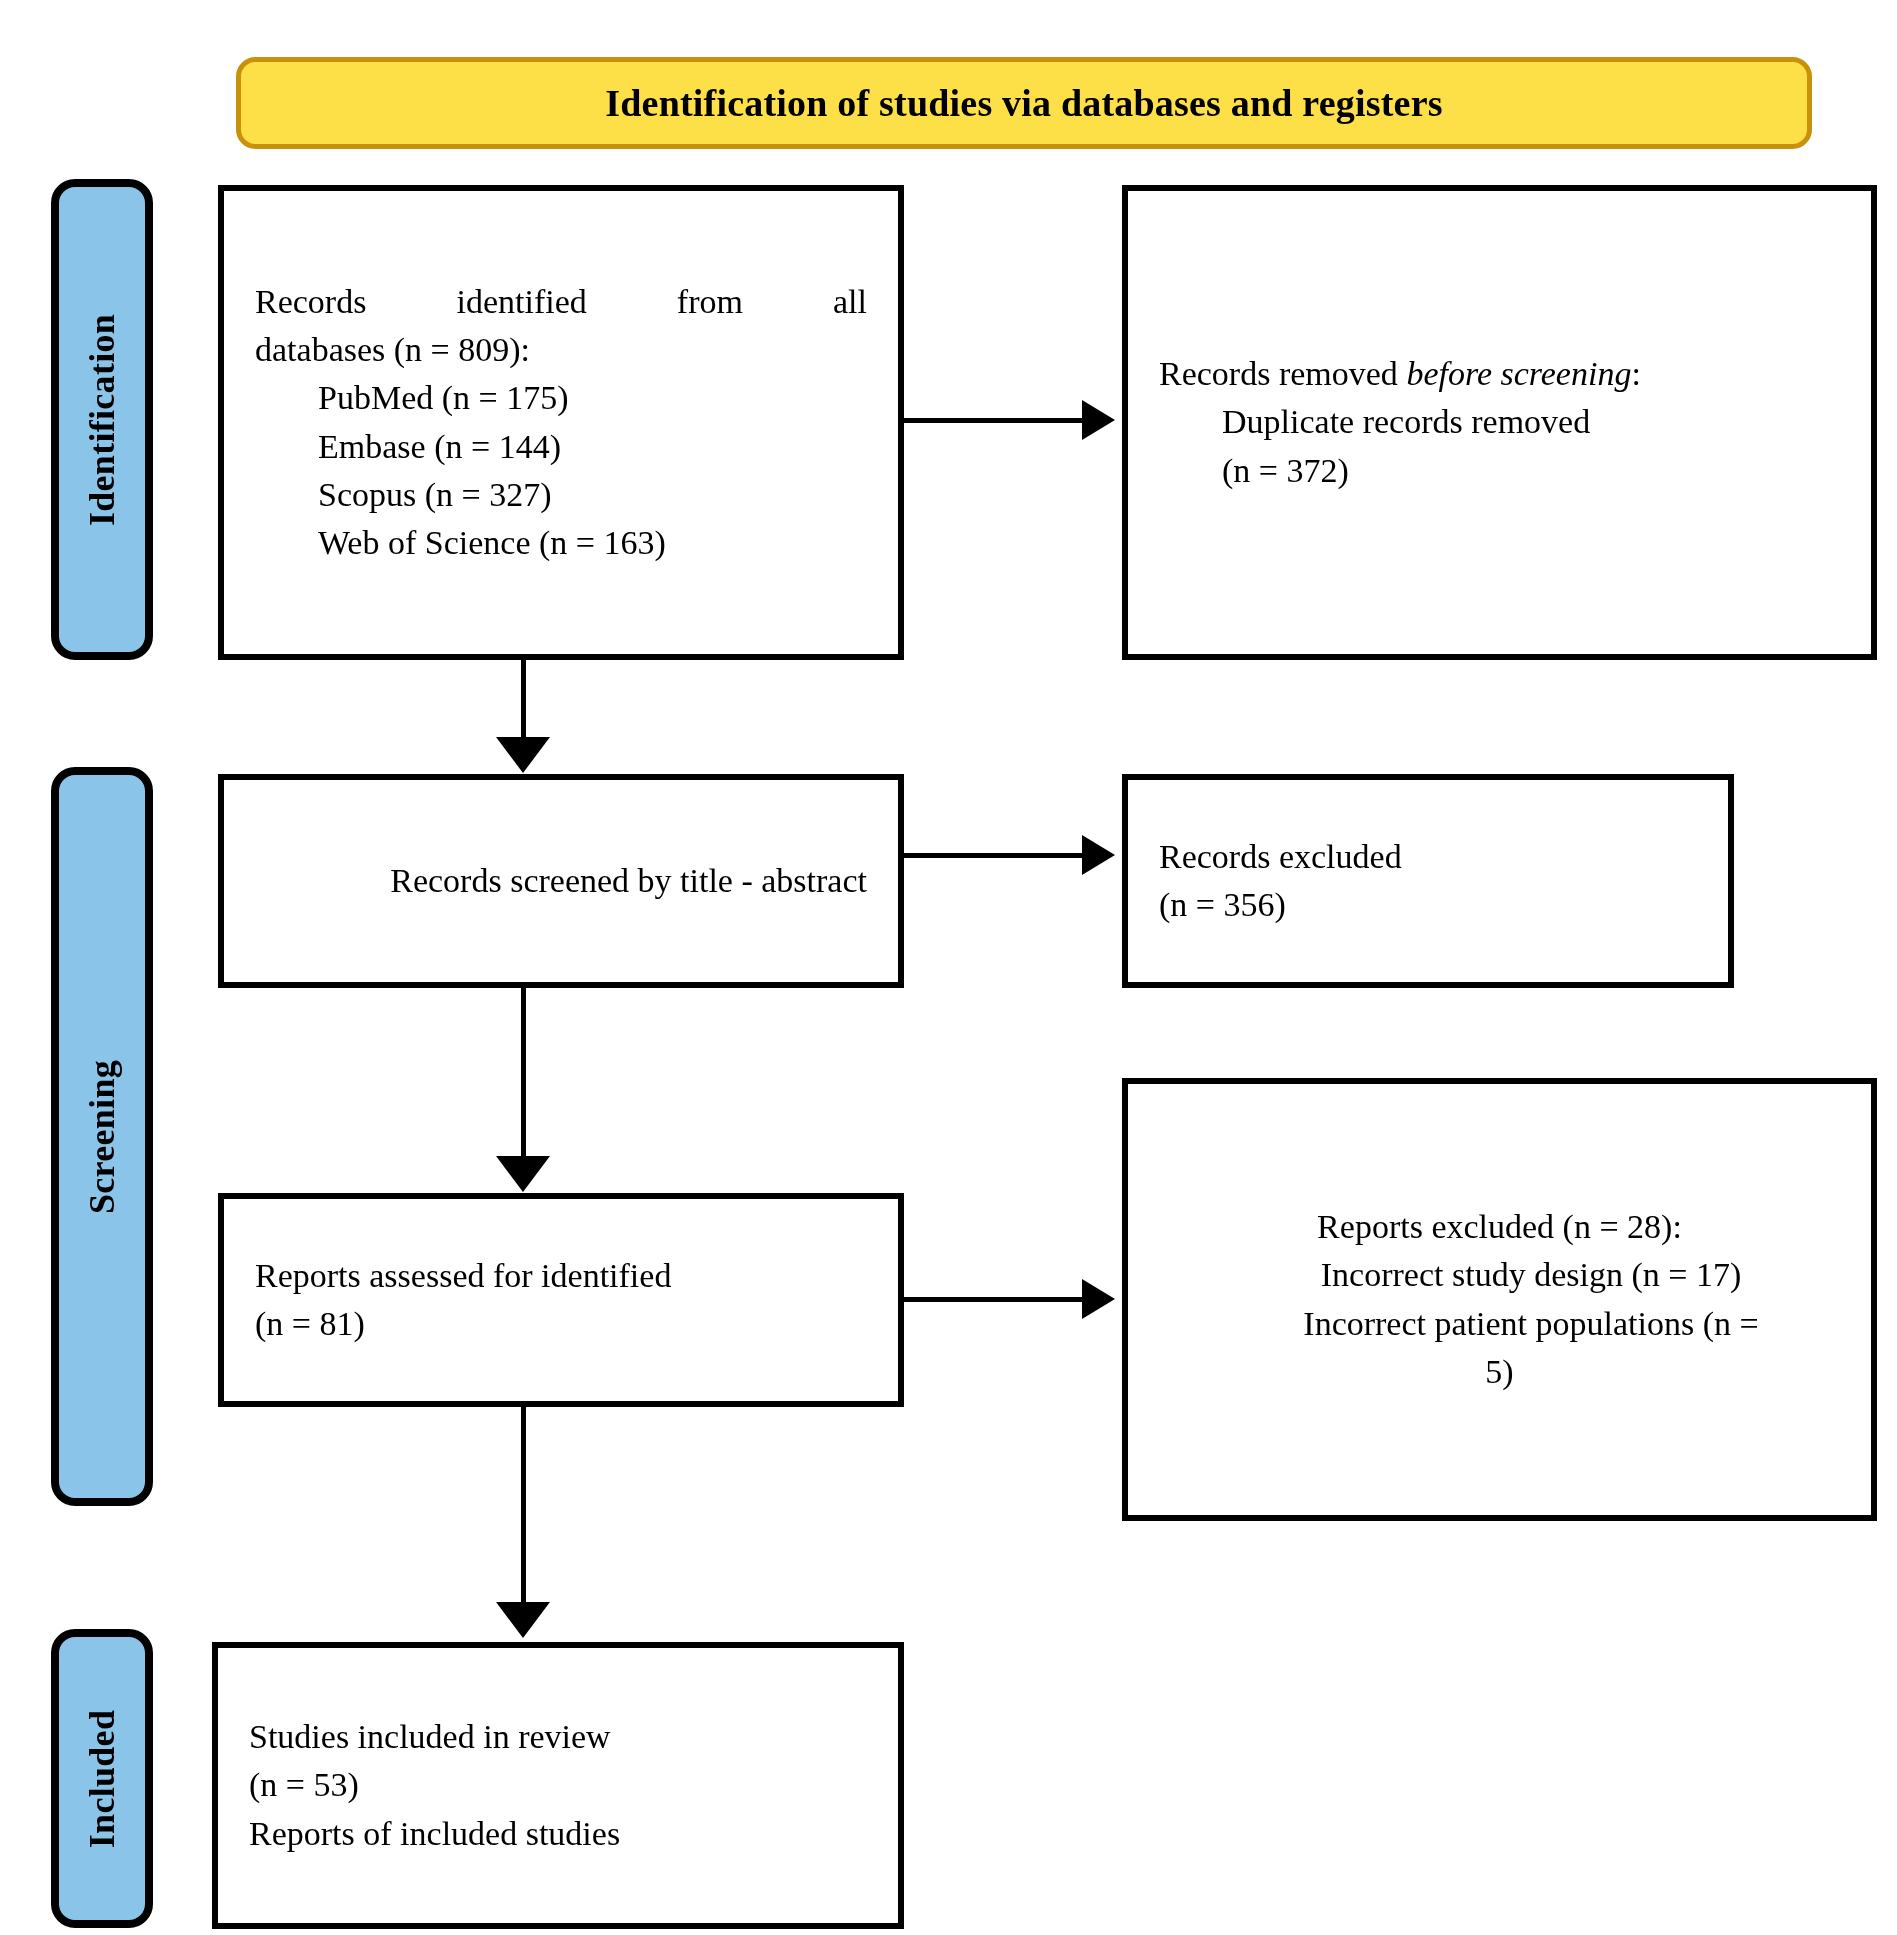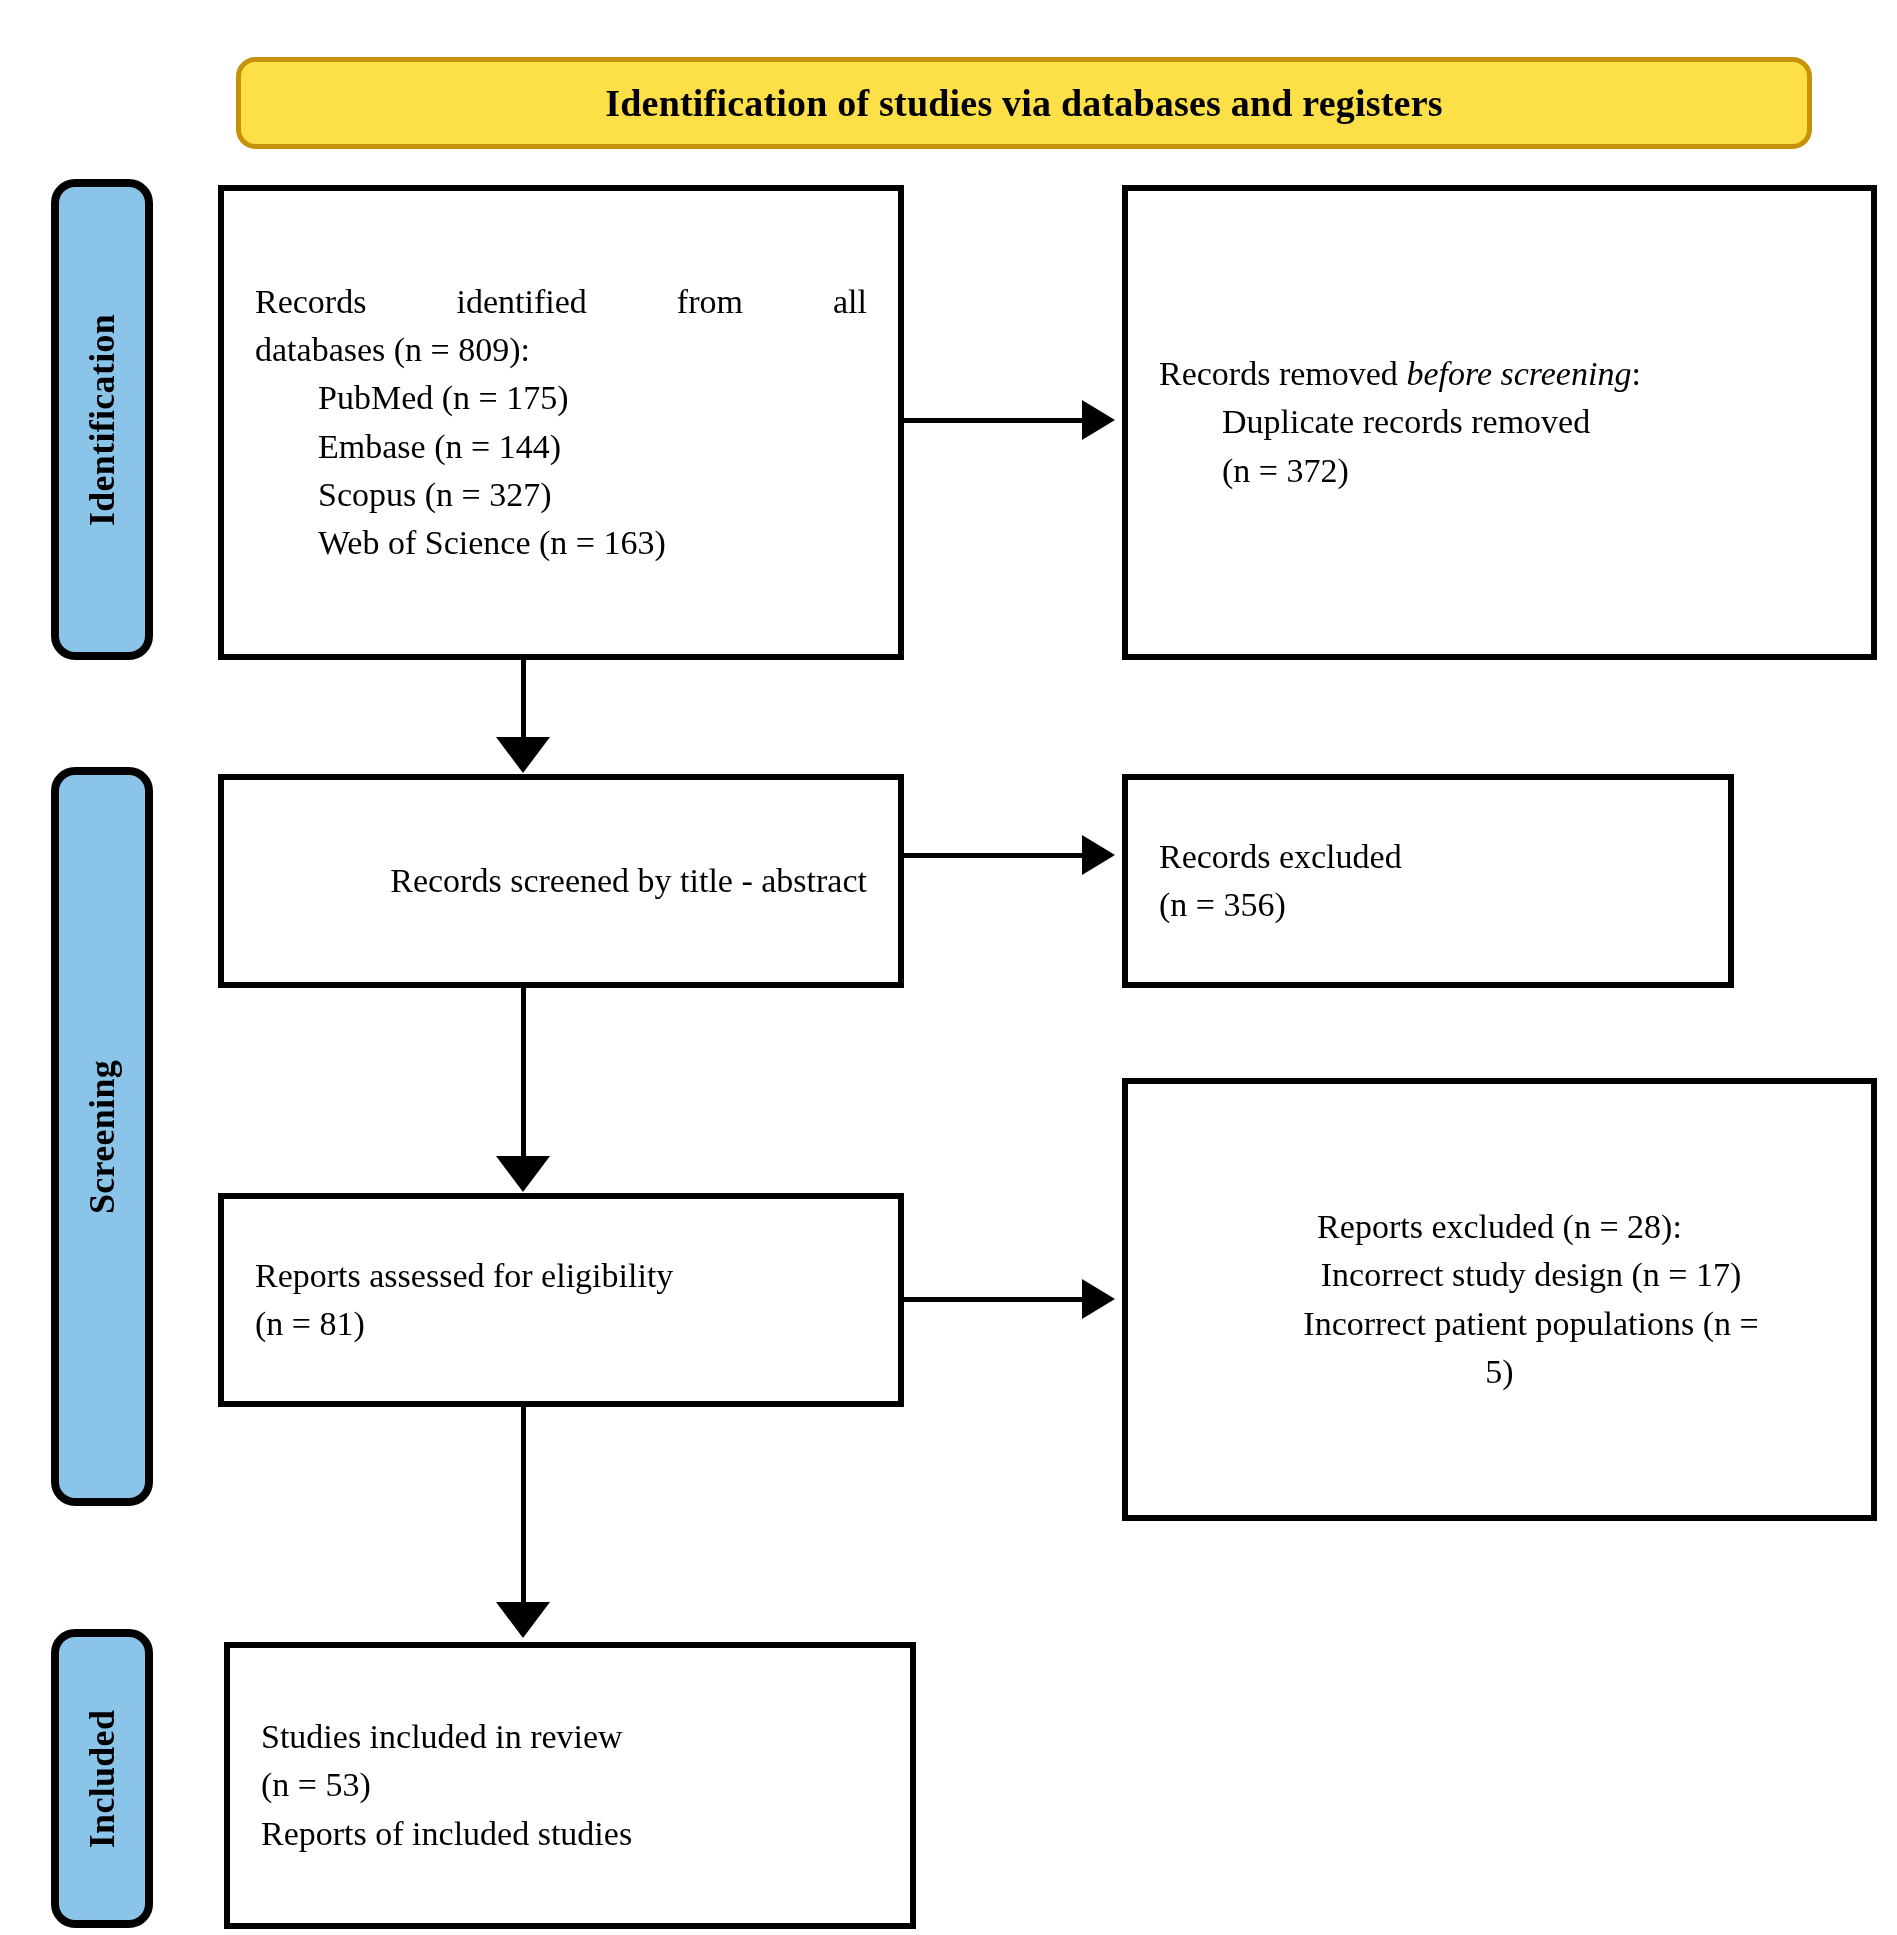--- a/index.html
+++ b/index.html
@@ -86,21 +86,21 @@
   }
   .flow-box p.indent {
     padding-left: 63px;
   }
   .flow-box .ital { font-style: italic; }
 
   
   #box-identified      { left: 218px;  top: 185px;  width: 686px; height: 475px; }
   #box-screened        { left: 218px;  top: 774px; width: 686px; height: 214px; align-items: flex-end; }
   #box-eligibility     { left: 218px;  top: 1193px; width: 686px; height: 214px; }
-  #box-included        { left: 212px;  top: 1642px; width: 692px; height: 287px; margin-left: 12px; }
+  #box-included        { left: 212px;  top: 1642px; width: 692px; height: 287px; }
 
   
   #box-removed         { left: 1122px; top: 185px;  width: 755px; height: 475px; }
   #box-records-excluded{ left: 1122px; top: 774px; width: 612px; height: 214px; }
   #box-reports-excluded{ left: 1122px; top: 1078px; width: 755px; height: 443px; align-items: center; }
 
   
   .conn { position: absolute; }
 
   .h-line {
@@ -187,21 +187,21 @@
 <div class="flow-box" id="box-screened">
   <p>Records screened by title - abstract</p>
 </div>
 
 <div class="flow-box" id="box-records-excluded">
   <p>Records excluded</p>
   <p>(n = 356)</p>
 </div>
 
 <div class="flow-box" id="box-eligibility">
-  <p>Reports assessed for eligibility</p>
+  <p>Reports assessed for identified</p>
   <p>(n = 81)</p>
 </div>
 
 <div class="flow-box" id="box-reports-excluded">
   <p>Reports excluded (n = 28):</p>
   <p class="indent">Incorrect study design (n = 17)</p>
   <p class="indent">Incorrect patient populations (n =</p>
   <p>5)</p>
 </div>
 

